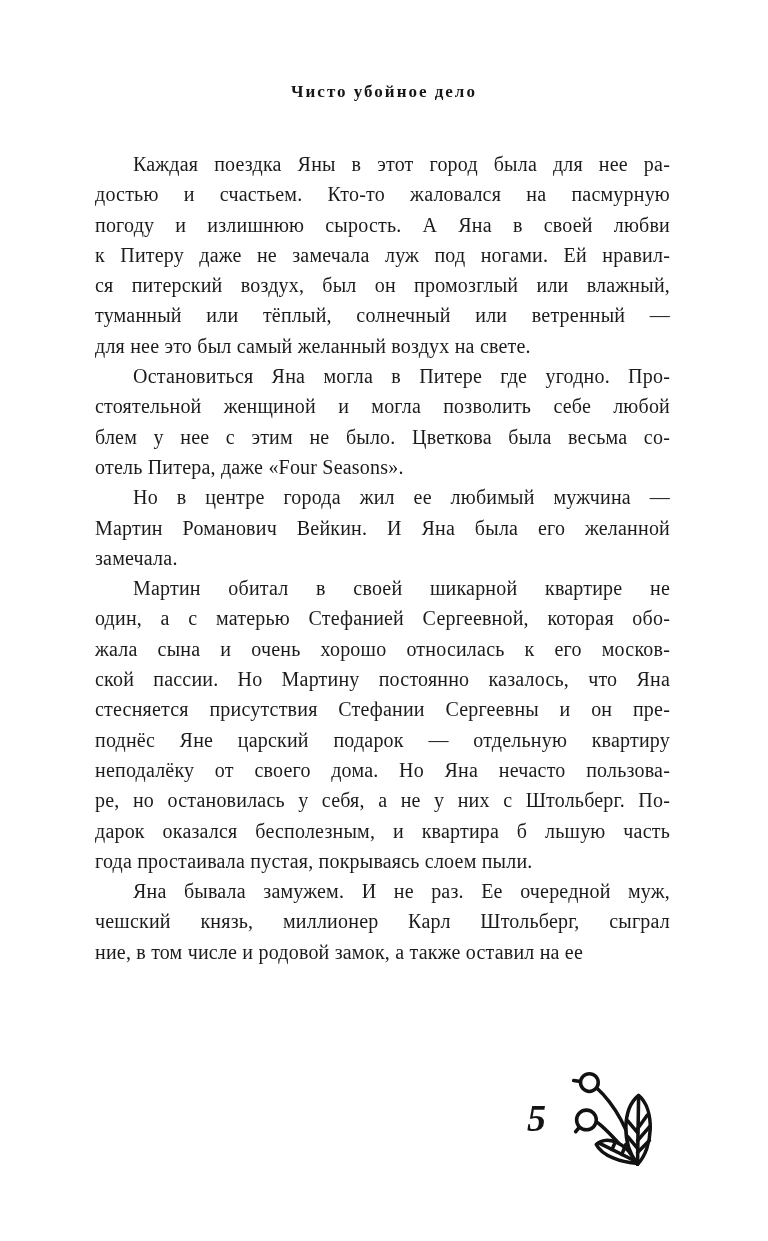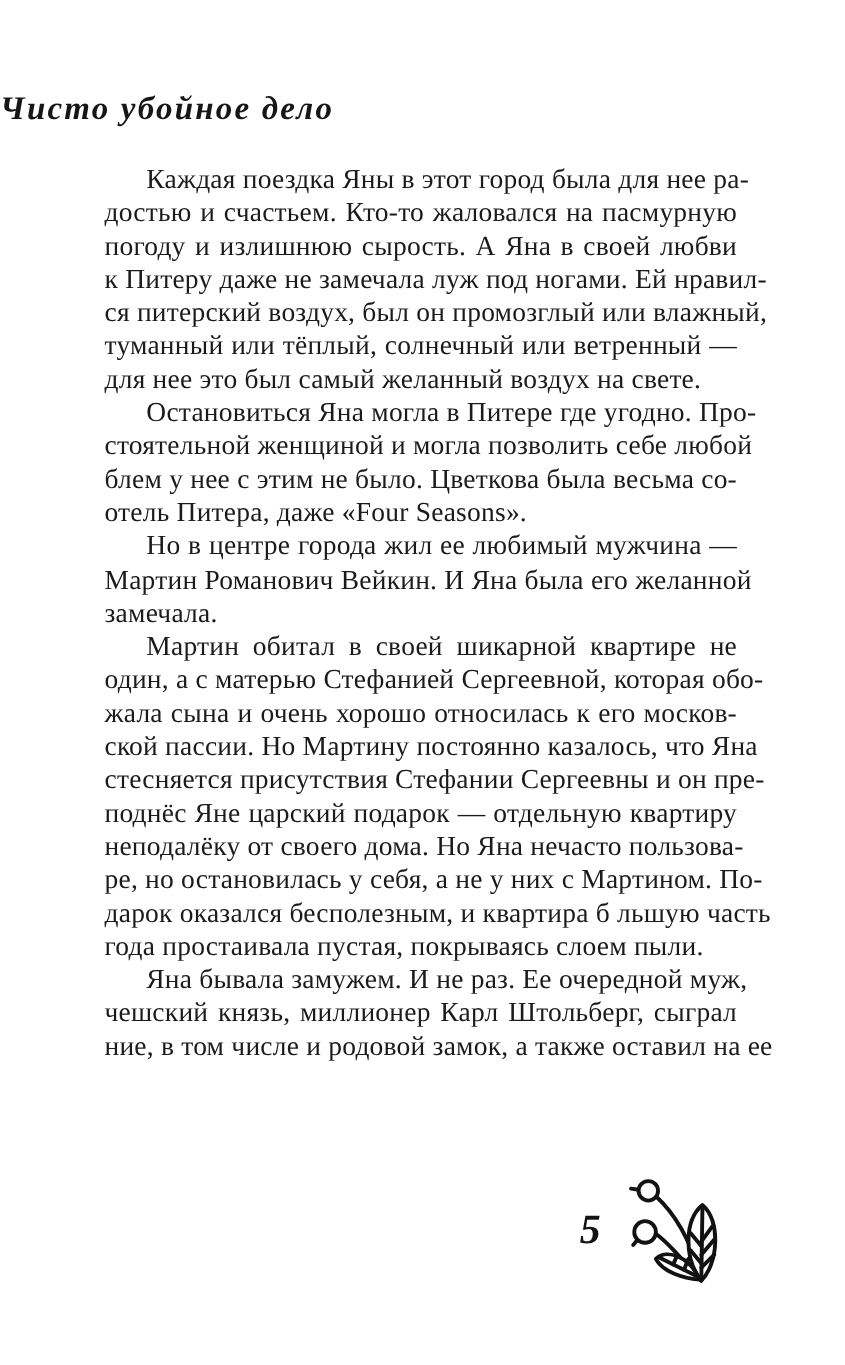--- a/index.html
+++ b/index.html
@@ -13,35 +13,34 @@
     background: #ffffff;
     font-family: "Liberation Serif", "DejaVu Serif", serif;
     color: #1b1b1b;
     overflow: hidden;
   }
   .running-title {
     position: absolute;
     top: 82px;
     left: 0;
     width: 100%;
-    text-align: left;
-    font-style: italic;
+    text-align: center;
     font-weight: bold;
-    font-size: 30px;
+    font-size: 17px;
     letter-spacing: 2px;
     color: #161616;
   }
   .text-block {
     position: absolute;
     left: 95px;
     top: 149px;
     width: 575px;
   }
   .line {
-    font-size: 25px;
+    font-size: 20px;
     line-height: 30.3px;
     height: 30.3px;
     text-align: justify;
     text-align-last: justify;
     white-space: nowrap;
     letter-spacing: 0.2px;
   }
   .line.para-start {
     text-indent: 38px;
   }
@@ -85,21 +84,21 @@
     <div class="line para-start">Но в центре города жил ее любимый мужчина —</div>
     <div class="line">Мартин Романович Вейкин. И Яна была его желанной</div>
     <div class="line para-end">замечала.</div>
     <div class="line para-start">Мартин обитал в своей шикарной квартире не</div>
     <div class="line">один, а с матерью Стефанией Сергеевной, которая обо-</div>
     <div class="line">жала сына и очень хорошо относилась к его москов-</div>
     <div class="line">ской пассии. Но Мартину постоянно казалось, что Яна</div>
     <div class="line">стесняется присутствия Стефании Сергеевны и он пре-</div>
     <div class="line">поднёс Яне царский подарок — отдельную квартиру</div>
     <div class="line">неподалёку от своего дома. Но Яна нечасто пользова-</div>
-    <div class="line">ре, но остановилась у себя, а не у них с Мартином. По-</div>
+    <div class="line">ре, но остановилась у себя, а не у них с Штольберг. По-</div>
     <div class="line">дарок оказался бесполезным, и квартира б льшую часть</div>
     <div class="line para-end">года простаивала пустая, покрываясь слоем пыли.</div>
     <div class="line para-start">Яна бывала замужем. И не раз. Ее очередной муж,</div>
     <div class="line">чешский князь, миллионер Карл Штольберг, сыграл</div>
     <div class="line para-end">ние, в том числе и родовой замок, а также оставил на ее</div>
   </div>
 
 <div class="page-number">5</div>
 
 <svg class="sprig" viewBox="0 0 120 120" fill="none" stroke="#121212" stroke-width="3.6" stroke-linecap="round" stroke-linejoin="round">

